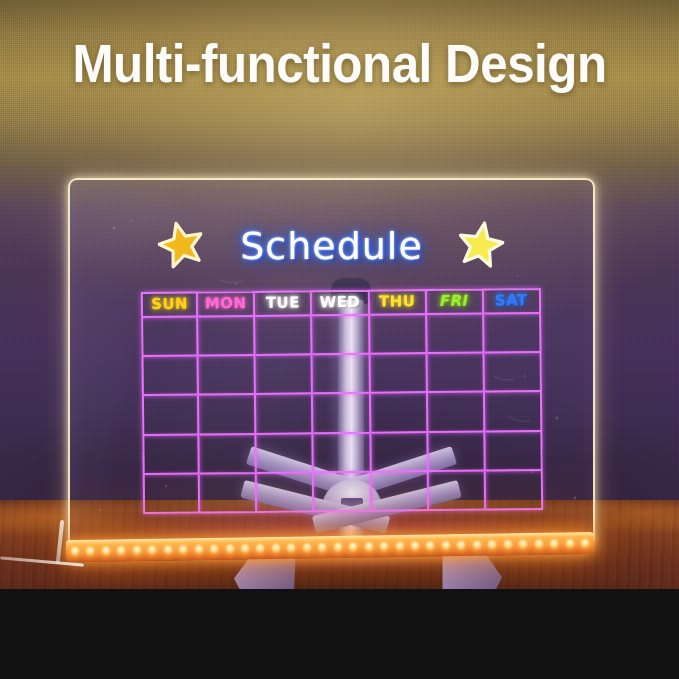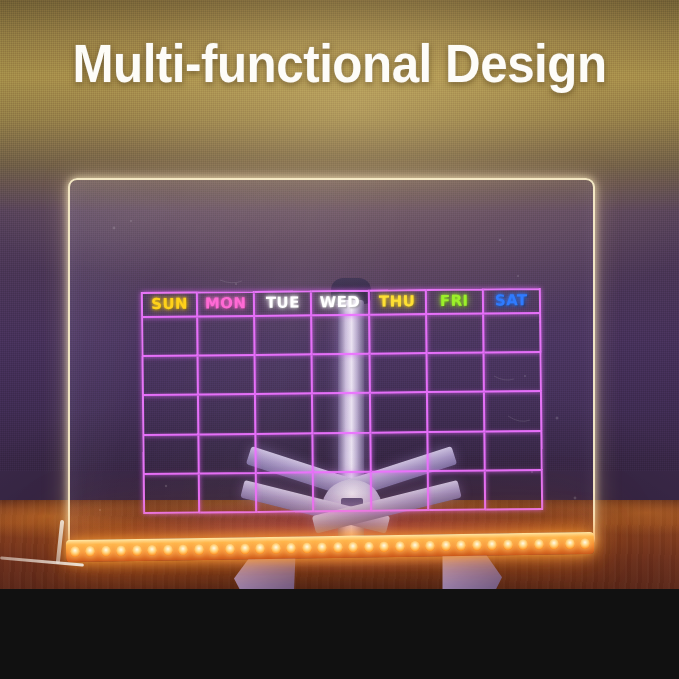--- a/index.html
+++ b/index.html
@@ -287,40 +287,53 @@
         <circle cx="30" cy="330" r="1"></circle>
           <circle cx="505" cy="318" r="1.4"></circle>
       </g>
       <g stroke="rgba(255,255,255,0.22)" stroke-width="1" fill="none">
         <path d="M424 196 q10 6 20 3"></path>
         <path d="M438 236 q12 8 22 4"></path>
         <path d="M150 100 q12 5 22 1"></path>
       </g>
     </svg>
 
+    <div class="board-title-row">
+      <div class="star star-left">
+        <svg viewBox="0 0 100 100">
+          <path d="M50 6 L63 38 L97 41 L71 63 L79 96 L50 78 L21 96 L29 63 L3 41 L37 38 Z" fill="#f2b91c" stroke="#fff6d0" stroke-width="7" stroke-linejoin="round"></path>
+        </svg>
+      </div>
+      <div class="schedule-word">Schedule</div>
+      <div class="star star-right">
+        <svg viewBox="0 0 100 100">
+          <path d="M50 6 L63 38 L97 41 L71 63 L79 96 L50 78 L21 96 L29 63 L3 41 L37 38 Z" fill="#f6ec4e" stroke="#fffbe0" stroke-width="7" stroke-linejoin="round"></path>
+        </svg>
+      </div>
+    </div>
 
     <div class="grid-wrap">
       <div class="grid" id="grid">
           <div class="cell">
             <span class="day" style="color: rgb(255, 209, 26); text-shadow: rgb(255, 209, 26) 0px 0px 3px, rgb(255, 209, 26) 0px 0px 7px, rgba(0, 0, 0, 0.55) 1px 1px 2px;">SUN</span>
           </div>
           <div class="cell">
             <span class="day" style="color: rgb(255, 106, 213); text-shadow: rgb(255, 106, 213) 0px 0px 3px, rgb(255, 106, 213) 0px 0px 7px, rgba(0, 0, 0, 0.55) 1px 1px 2px;">MON</span>
           </div>
           <div class="cell">
             <span class="day" style="color: rgb(255, 255, 255); text-shadow: rgb(255, 255, 255) 0px 0px 3px, rgb(255, 255, 255) 0px 0px 7px, rgba(0, 0, 0, 0.55) 1px 1px 2px;">TUE</span>
           </div>
           <div class="cell">
             <span class="day" style="color: rgb(255, 255, 255); text-shadow: rgb(255, 255, 255) 0px 0px 3px, rgb(255, 255, 255) 0px 0px 7px, rgba(0, 0, 0, 0.55) 1px 1px 2px;">WED</span>
           </div>
           <div class="cell">
             <span class="day" style="color: rgb(255, 224, 51); text-shadow: rgb(255, 224, 51) 0px 0px 3px, rgb(255, 224, 51) 0px 0px 7px, rgba(0, 0, 0, 0.55) 1px 1px 2px;">THU</span>
           </div>
           <div class="cell">
-            <span class="day" style="color: rgb(156, 240, 42); text-shadow: rgb(156, 240, 42) 0px 0px 3px, rgb(156, 240, 42) 0px 0px 7px, rgba(0, 0, 0, 0.55) 1px 1px 2px;">FRI</span>
+            <span class="day" style="color: rgb(156, 240, 42); text-shadow: rgb(156, 240, 42) 0px 0px 3px, rgb(156, 240, 42) 0px 0px 7px, rgba(0, 0, 0, 0.55) 1px 1px 2px; font-style: italic;">FRI</span>
           </div>
           <div class="cell">
             <span class="day" style="color: rgb(47, 123, 255); text-shadow: rgb(47, 123, 255) 0px 0px 3px, rgb(47, 123, 255) 0px 0px 7px, rgba(0, 0, 0, 0.55) 1px 1px 2px;">SAT</span>
           </div>
           <div class="cell"></div>
           <div class="cell"></div>
           <div class="cell"></div>
           <div class="cell"></div>
           <div class="cell"></div>
           <div class="cell"></div>

